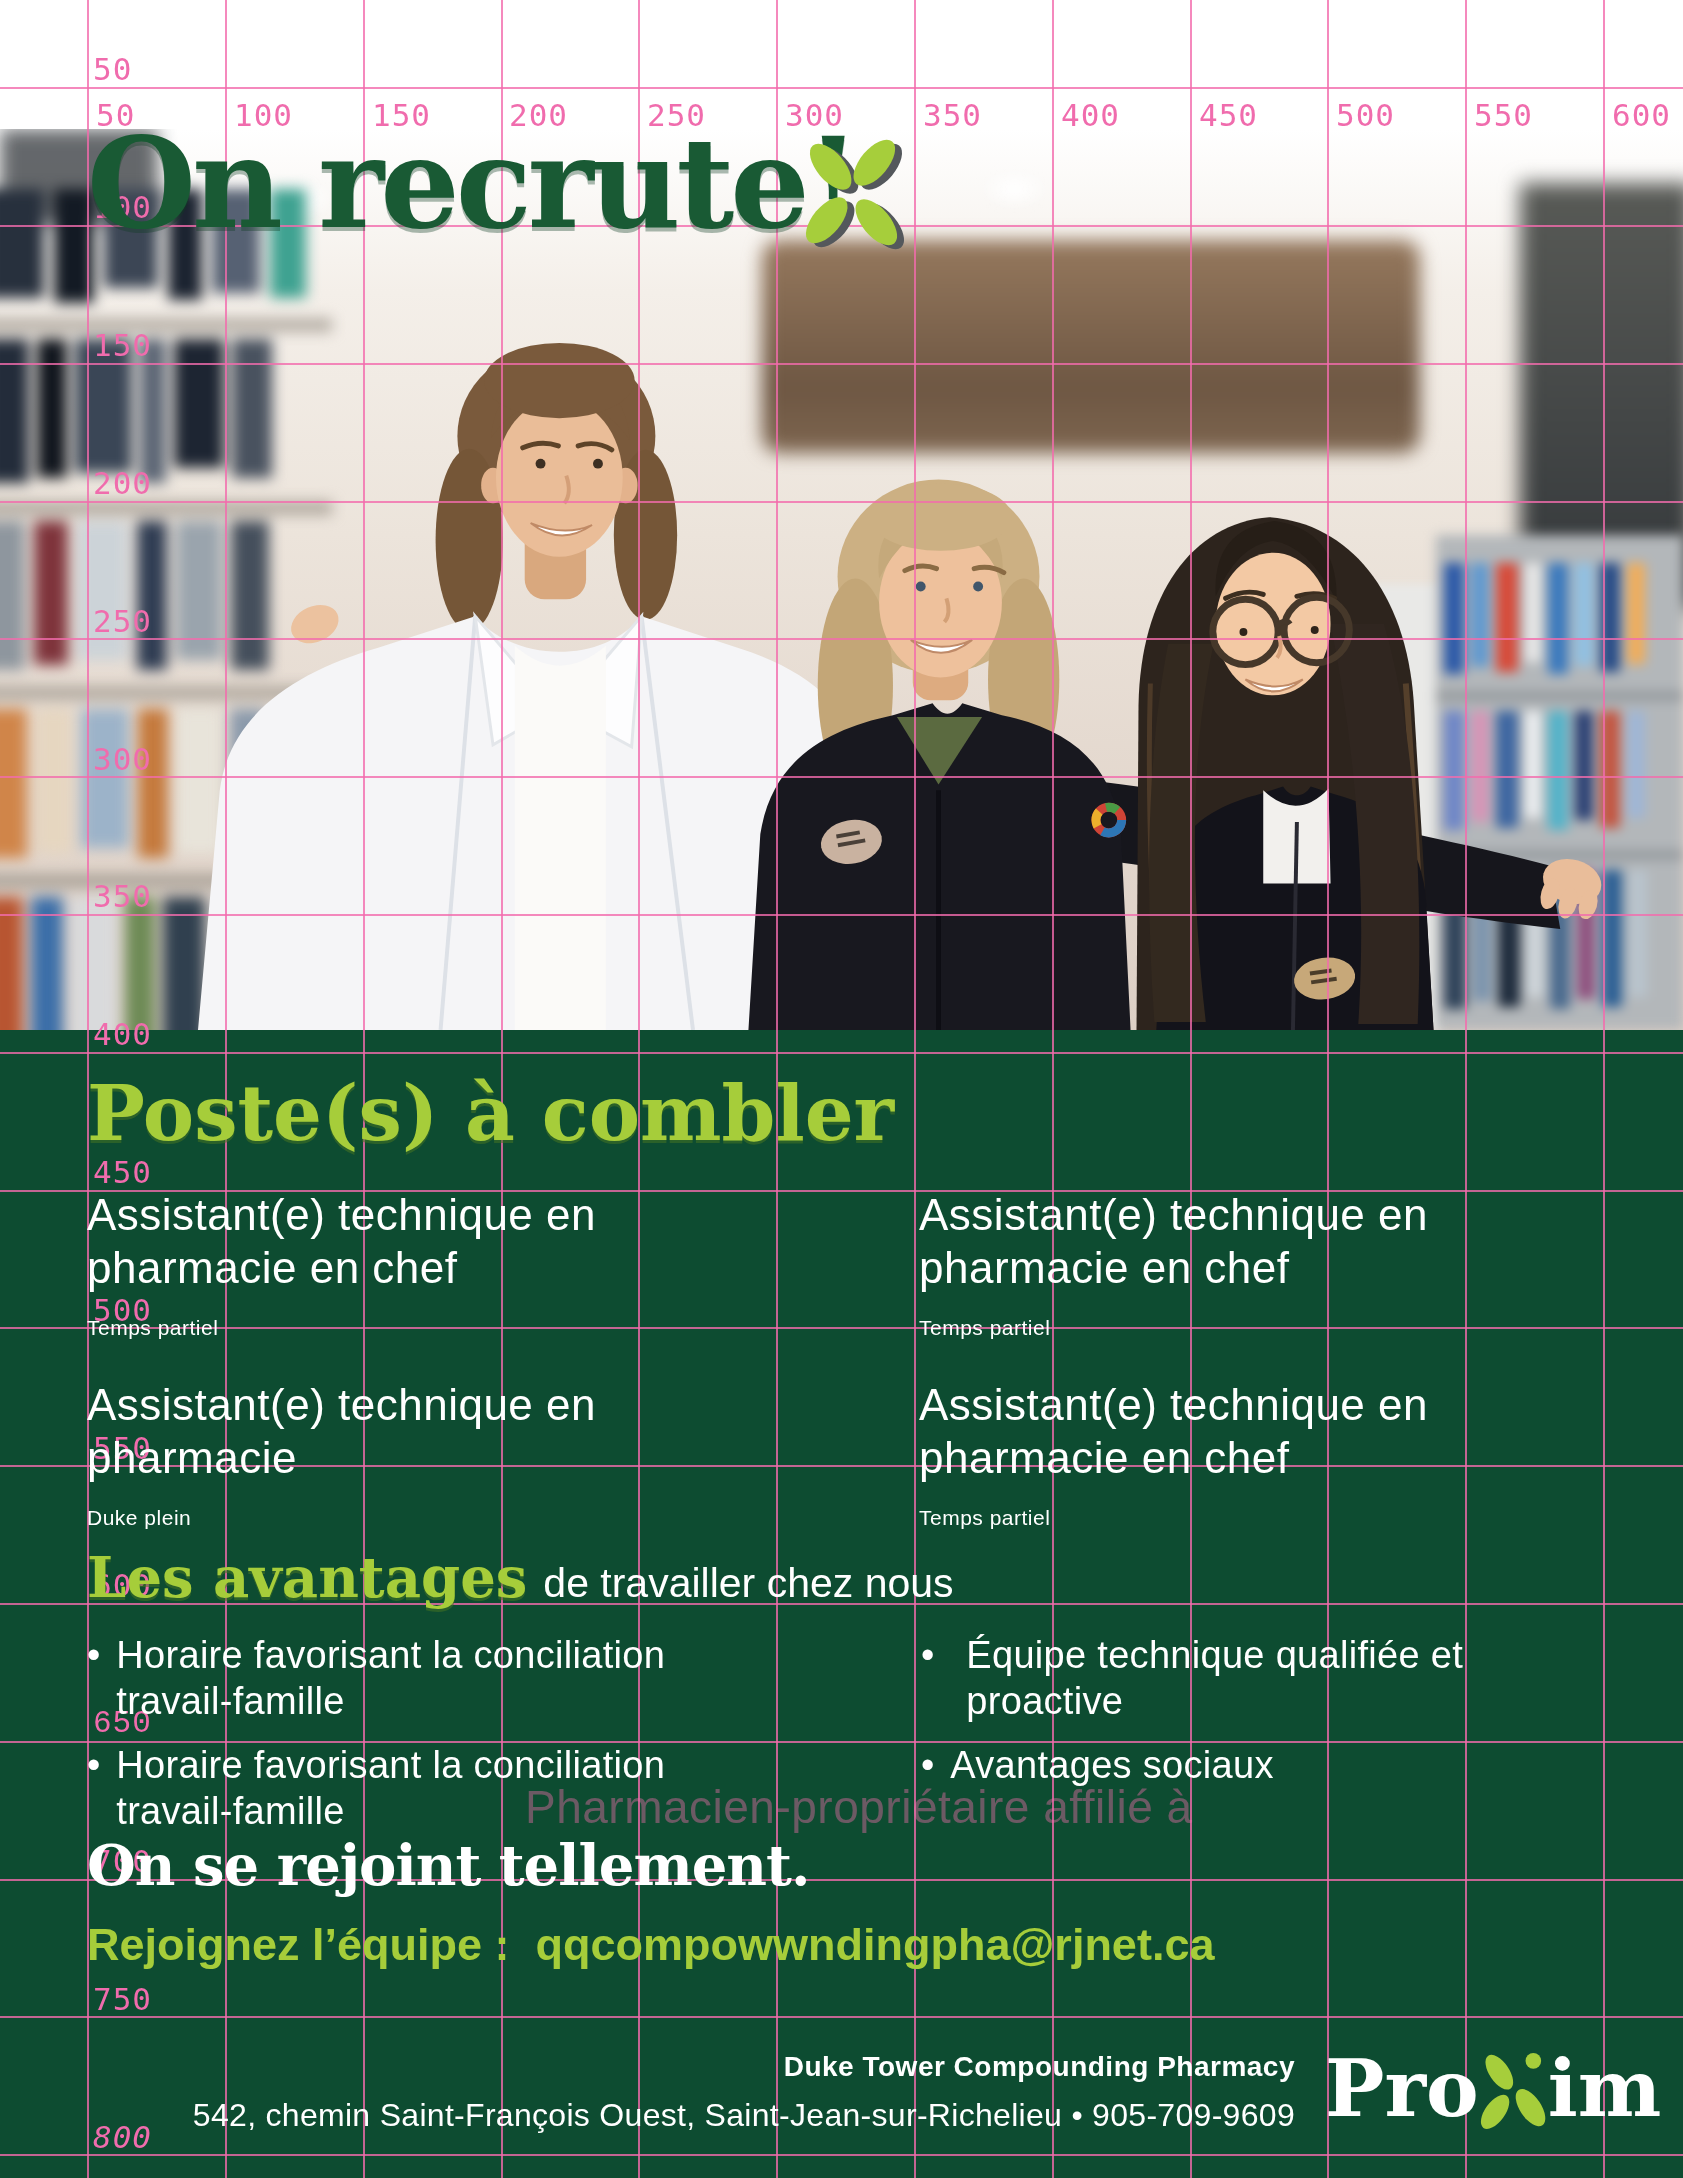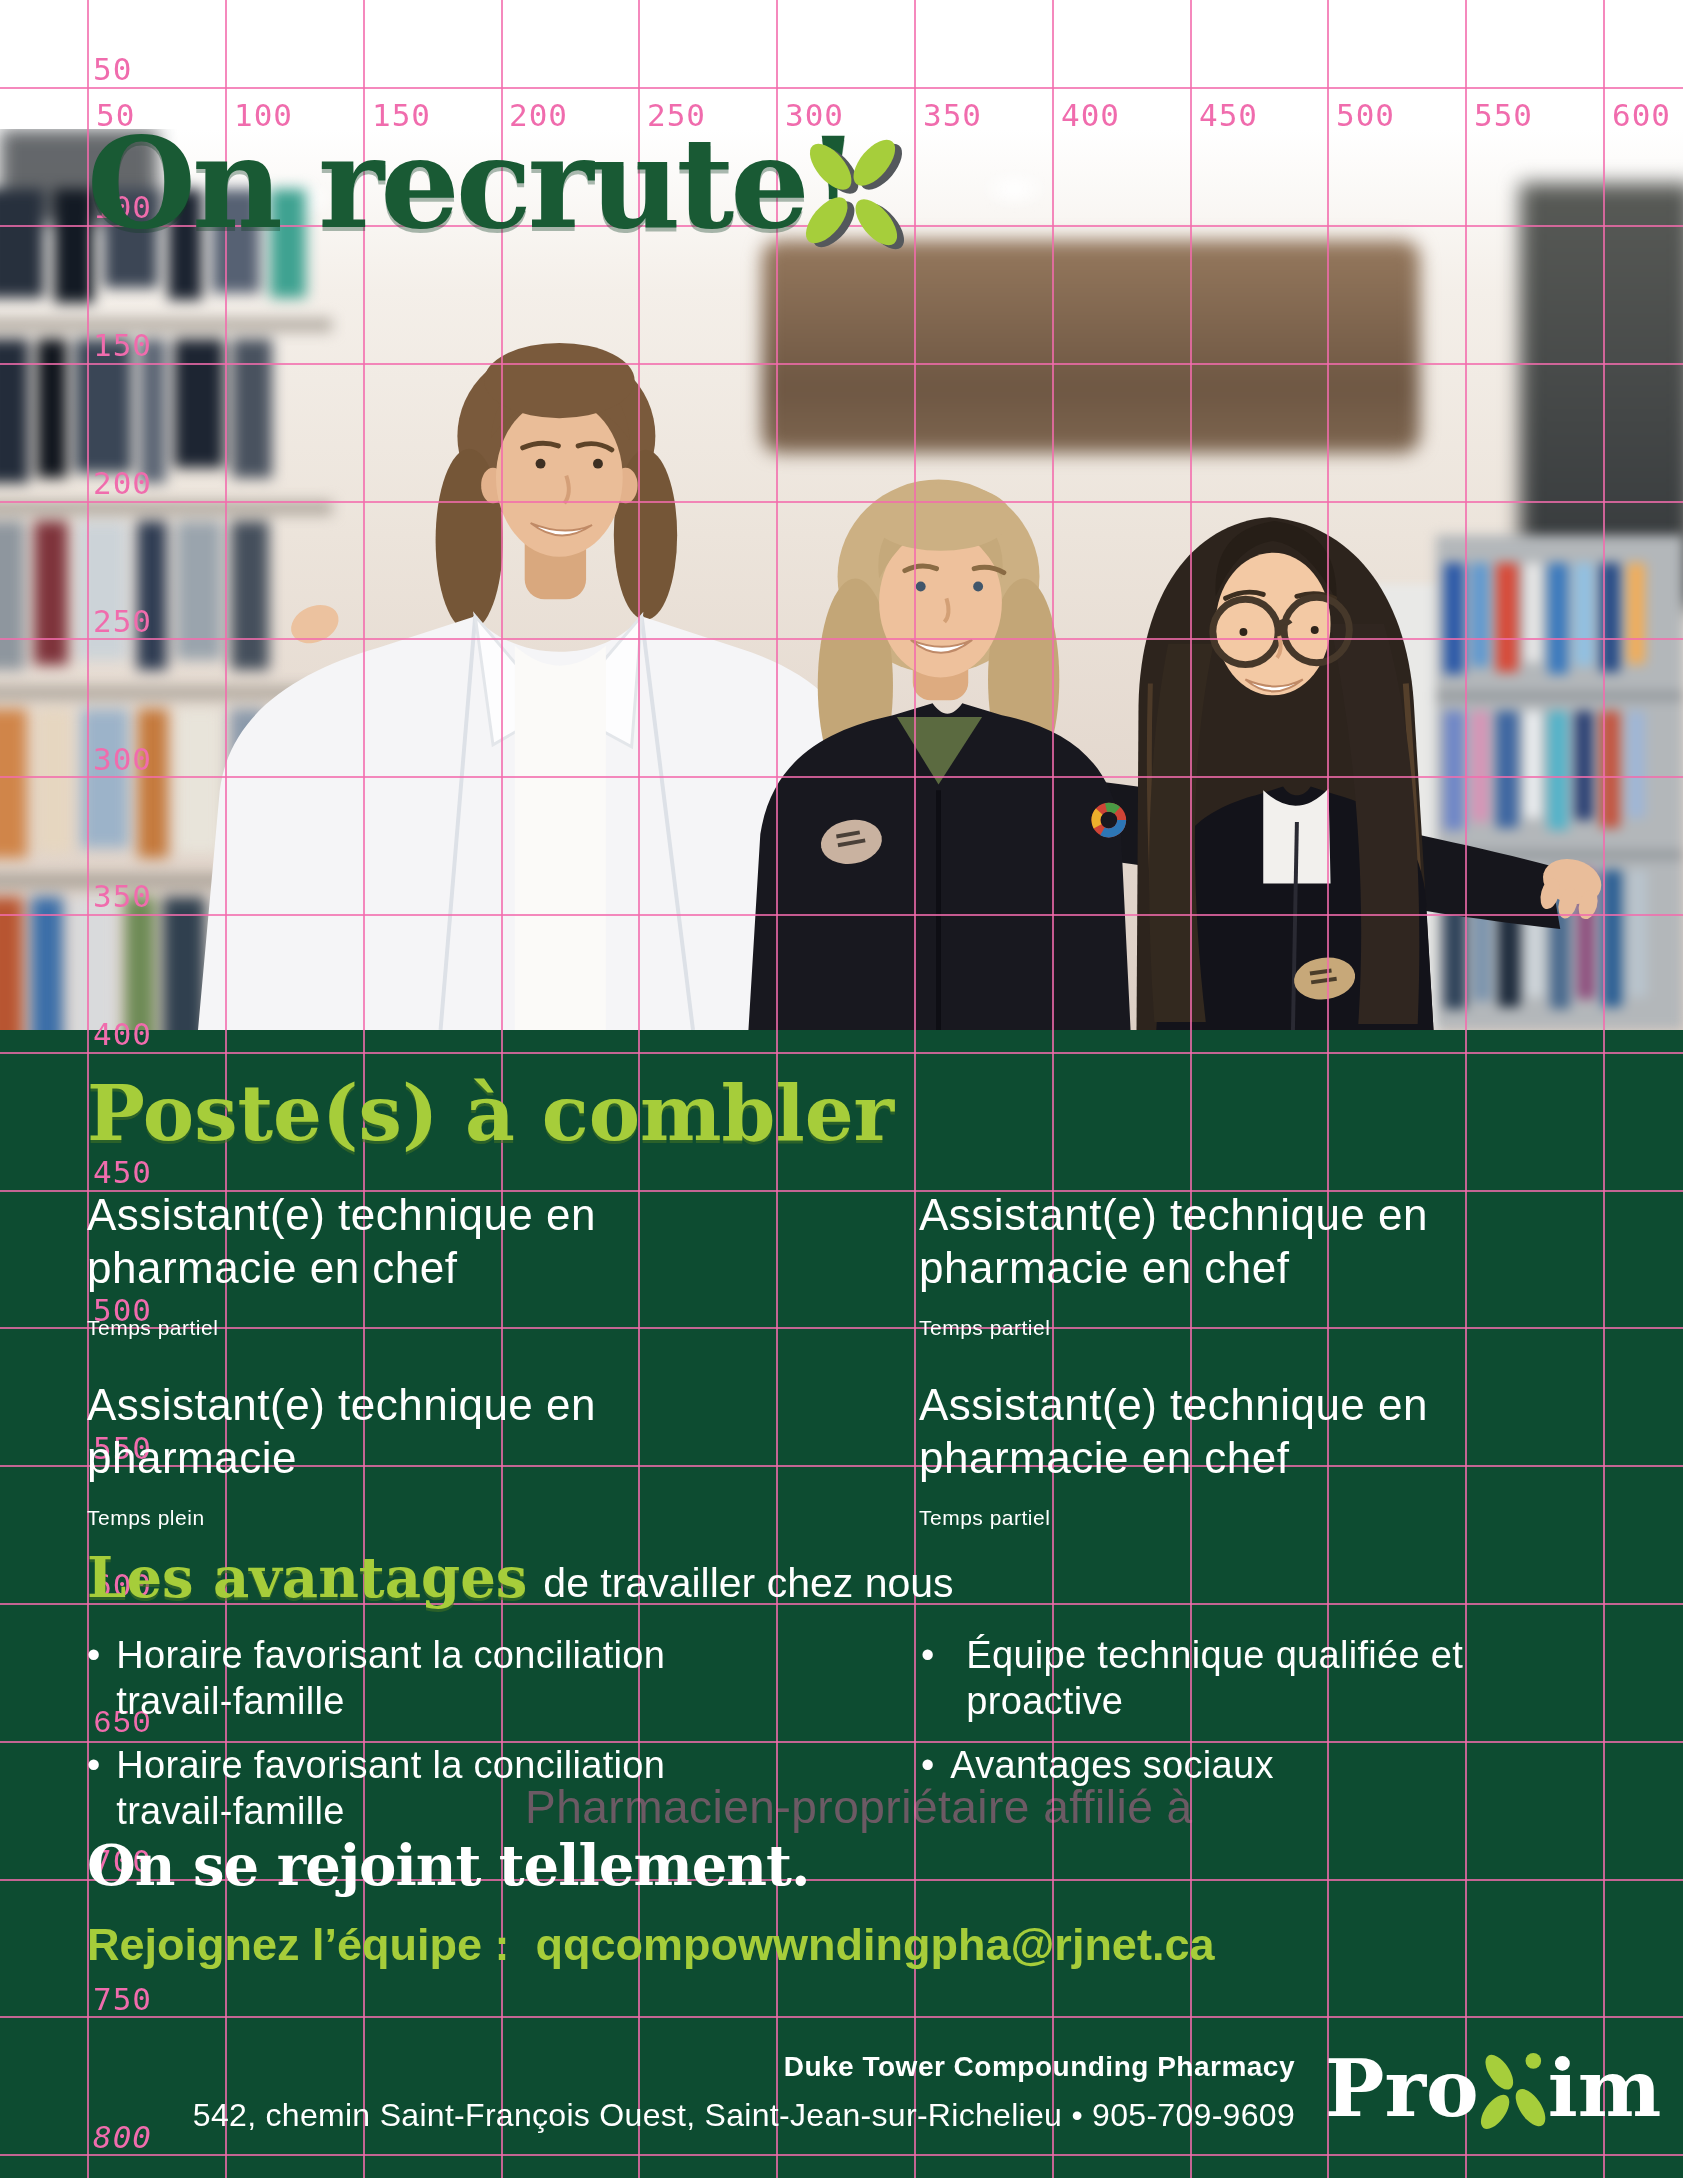--- a/index.html
+++ b/index.html
@@ -337,21 +337,21 @@
     <div class="job" style="left:87px;top:1188px;">
       <div class="job-title">Assistant(e) technique en pharmacie en chef</div>
       <div class="job-meta">Temps partiel</div>
     </div>
     <div class="job" style="left:919px;top:1188px;">
       <div class="job-title">Assistant(e) technique en pharmacie en chef</div>
       <div class="job-meta">Temps partiel</div>
     </div>
     <div class="job" style="left:87px;top:1378px;">
       <div class="job-title">Assistant(e) technique en pharmacie</div>
-      <div class="job-meta">Temps plein</div>
+      <div class="job-meta">Duke plein</div>
     </div>
     <div class="job" style="left:919px;top:1378px;">
       <div class="job-title">Assistant(e) technique en pharmacie en chef</div>
       <div class="job-meta">Temps partiel</div>
     </div>
 
     <div class="av-head">
       <span class="lime">Les avantages</span><span class="rest">de travailler chez nous</span>
     </div>
 

